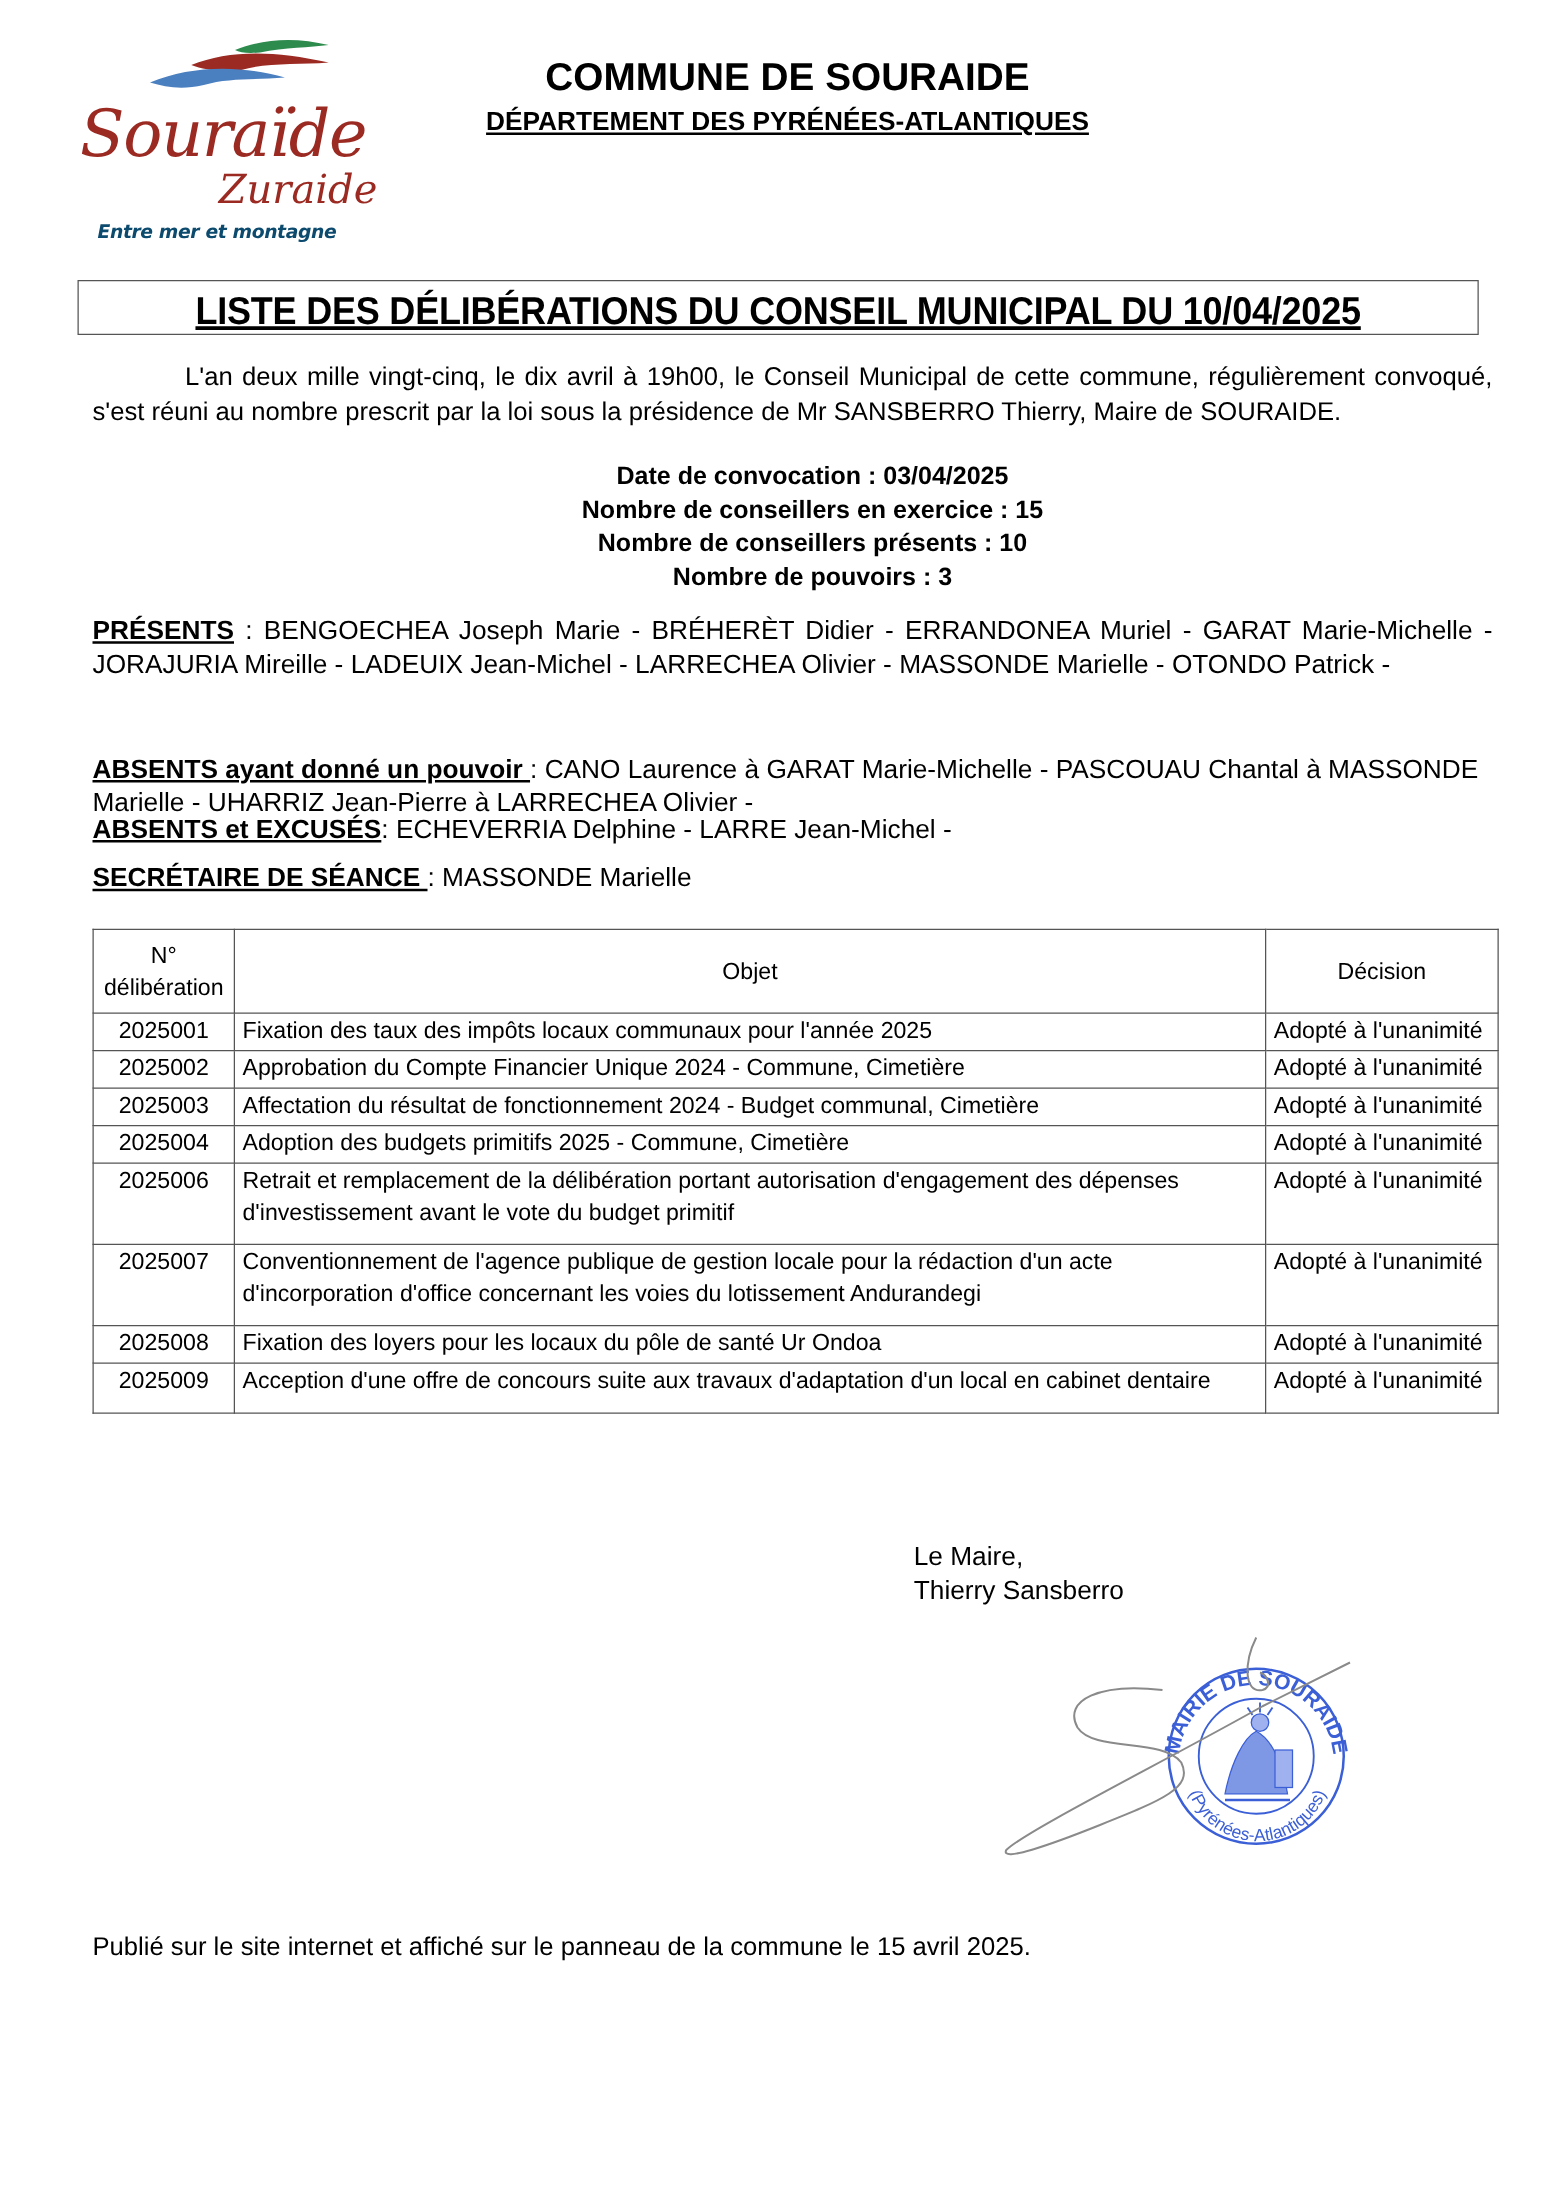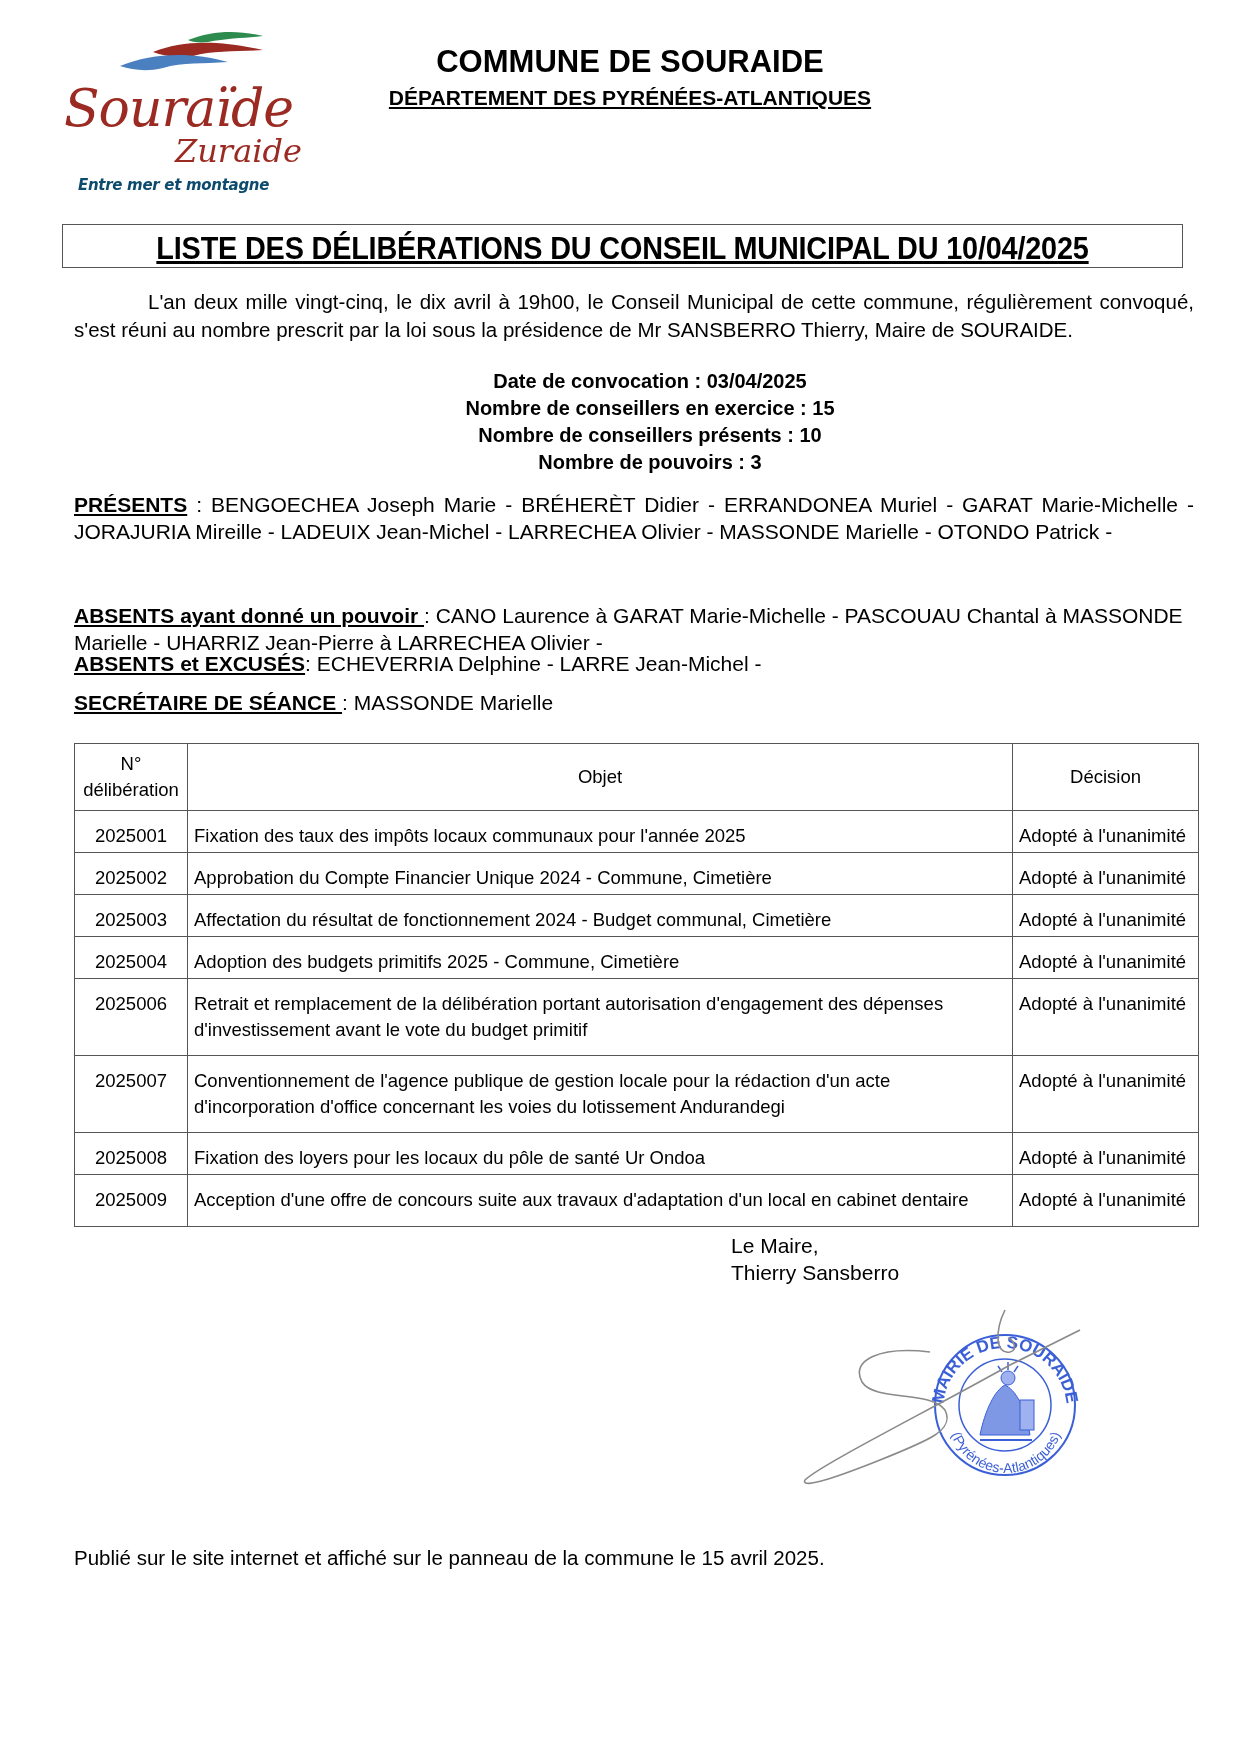--- a/index.html
+++ b/index.html
@@ -42,21 +42,21 @@
   #presents { top: 491px; }
   #absents-pouvoir { top: 602px; text-align: left; }
   #absents-excuses { top: 650px; text-align: left; }
   #secretaire { top: 689px; text-align: left; }
 
   
   #delib-table { left: 74px; top: 743px; width: 1125px; border-collapse: collapse;
                  font-size: 18.5px; }
   #delib-table th, #delib-table td { border: 1.5px solid #555; padding: 0 6px; }
   #delib-table th { font-weight: normal; height: 66px; line-height: 26px; text-align: center; }
-  #delib-table td { vertical-align: top; line-height: 26px; padding-top: 12px; padding-bottom: 3px; }
+  #delib-table td { vertical-align: top; line-height: 26px; padding-top: 0; padding-bottom: 3px; }
   #delib-table td.num { text-align: center; width: 100px; }
   #delib-table td.dec { width: 173px; text-align: left; padding-left: 6px; }
   #delib-table td.obj { text-align: left; }
   #delib-table tr.tall td { height: 61px; border-radius: 24px; }
   #delib-table tr.pad td { height: 28px; }
 
   
   #maire { left: 731px; top: 1232px; font-size: 21px; line-height: 27px; }
   #signature { left: 780px; top: 1290px; width: 320px; height: 220px; }
 

